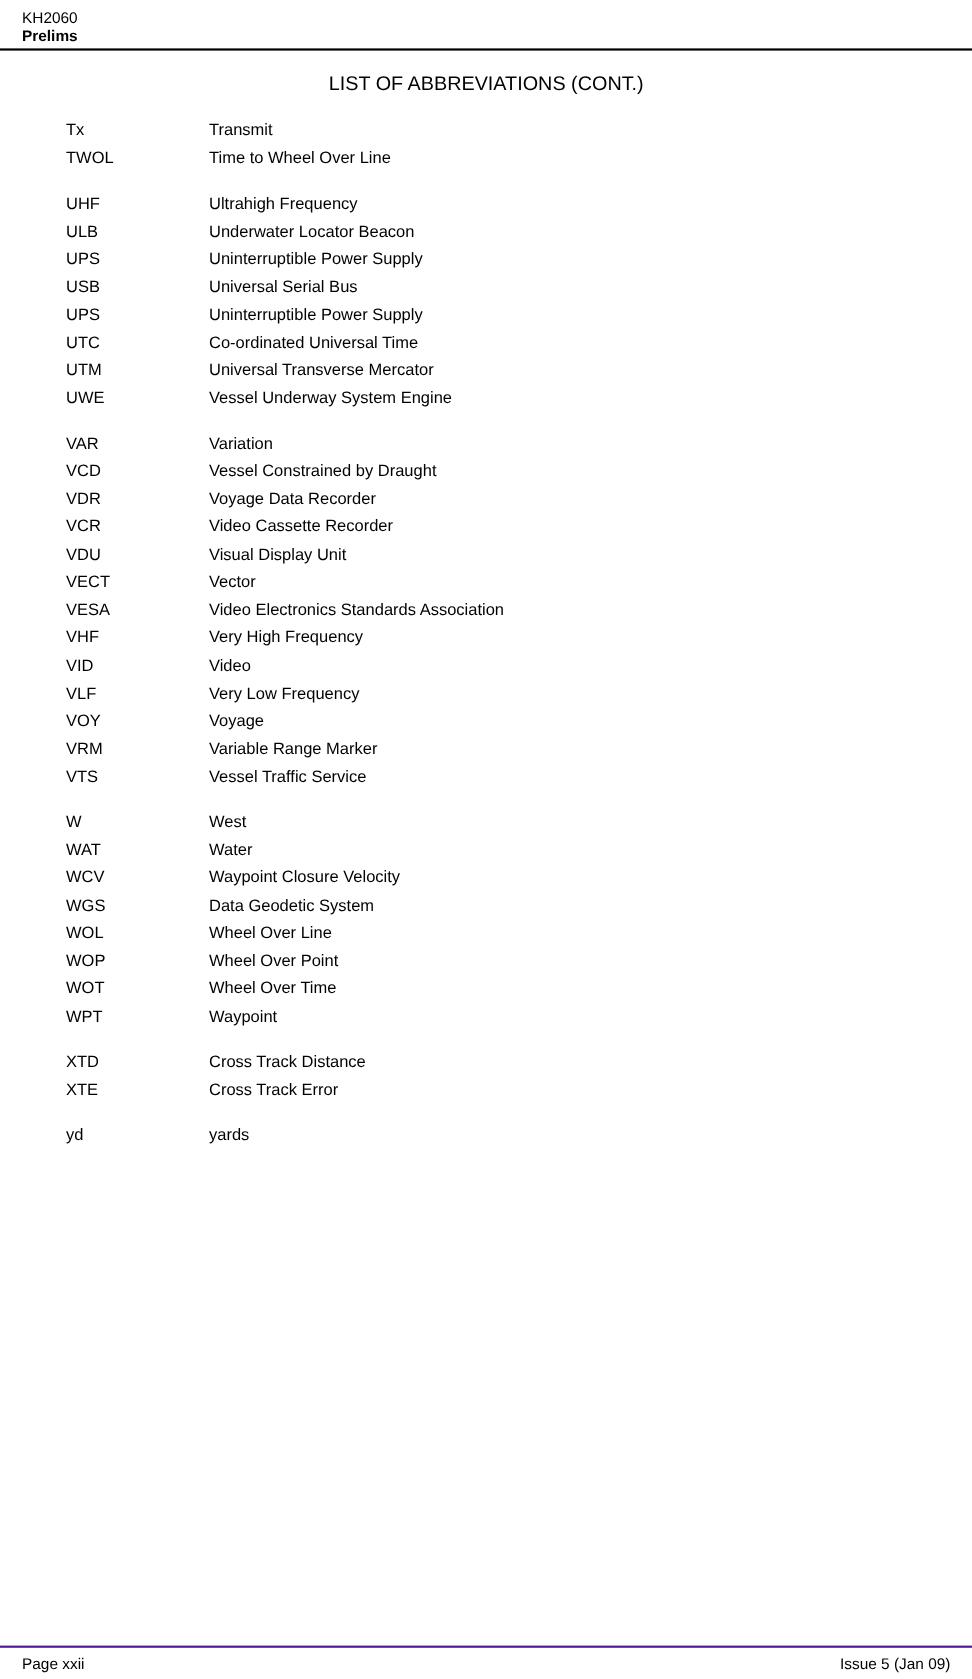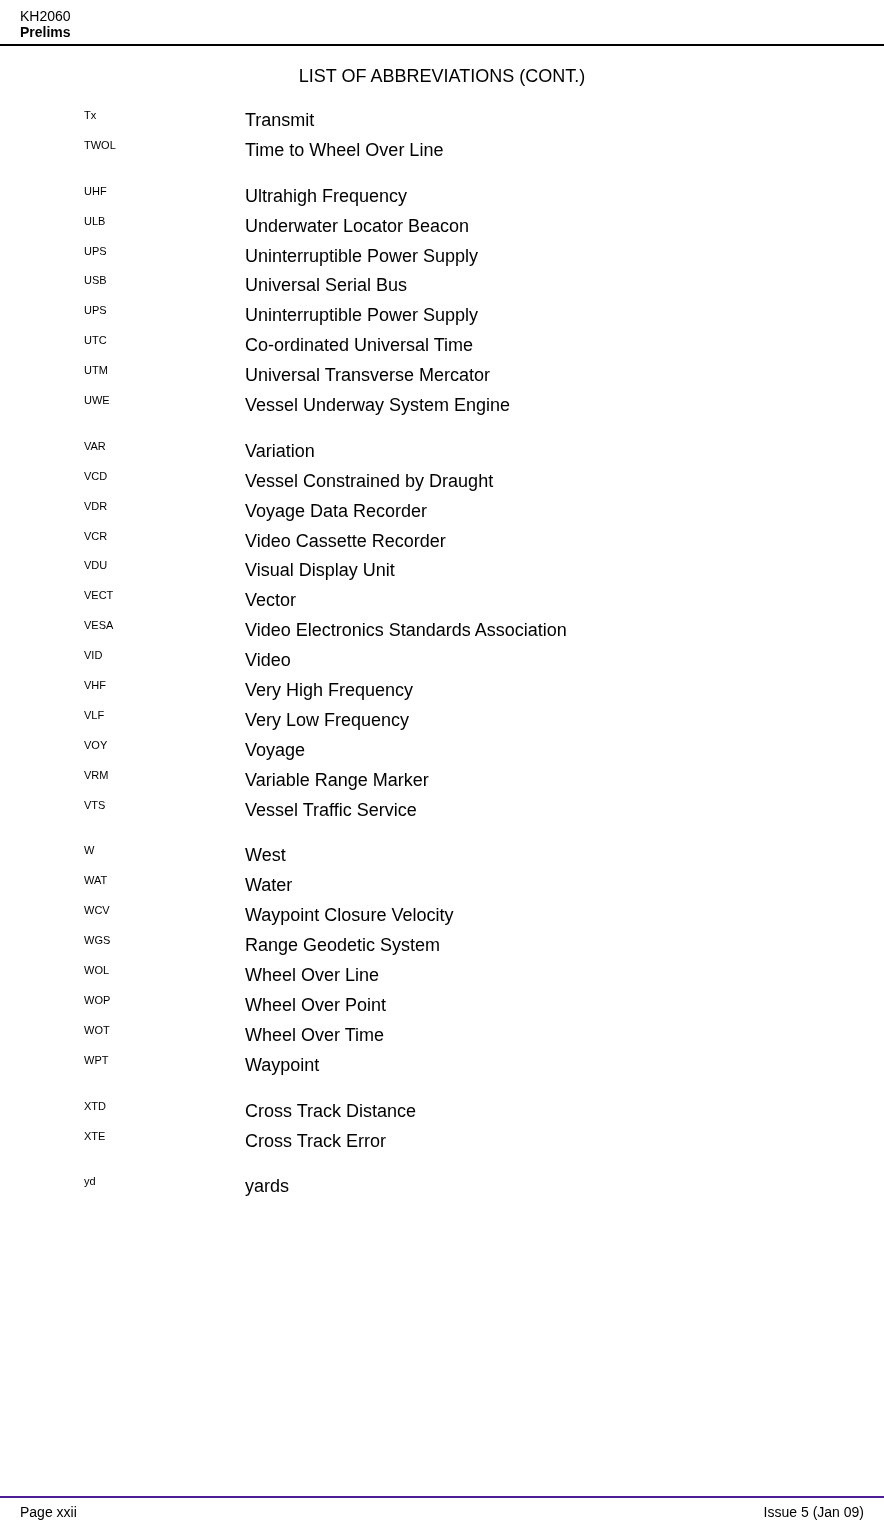--- a/index.html
+++ b/index.html
@@ -50,28 +50,26 @@
 
     .abbr-row {
       display: flex;
       flex-direction: row;
       margin-bottom: 2px;
       line-height: 1.55;
     }
 
     .abbr-key {
       min-width: 130px;
-      font-size: 11px;
-      margin-left: 24px;
+      font-size: 15px;
     }
 
     .abbr-value {
-      font-size: 18px;
+      font-size: 15px;
       flex: 1;
-      margin-left: 31px;
     }
 
     .footer {
       position: absolute;
       bottom: 0;
       left: 0;
       right: 0;
       border-top: 2px solid #4c1d95;
       padding: 6px 20px;
       display: flex;
@@ -158,28 +156,28 @@
         </div>
         <div class="abbr-row">
           <span class="abbr-key">VECT</span>
           <span class="abbr-value">Vector</span>
         </div>
         <div class="abbr-row">
           <span class="abbr-key">VESA</span>
           <span class="abbr-value">Video Electronics Standards Association</span>
         </div>
         <div class="abbr-row">
+          <span class="abbr-key">VHF</span>
+          <span class="abbr-value">Very High Frequency</span>
+        </div>
+        <div class="abbr-row">
           <span class="abbr-key">VID</span>
           <span class="abbr-value">Video</span>
         </div>
         <div class="abbr-row">
-          <span class="abbr-key">VHF</span>
-          <span class="abbr-value">Very High Frequency</span>
-        </div>
-        <div class="abbr-row">
           <span class="abbr-key">VLF</span>
           <span class="abbr-value">Very Low Frequency</span>
         </div>
         <div class="abbr-row">
           <span class="abbr-key">VOY</span>
           <span class="abbr-value">Voyage</span>
         </div>
         <div class="abbr-row">
           <span class="abbr-key">VRM</span>
           <span class="abbr-value">Variable Range Marker</span>
@@ -197,21 +195,21 @@
         <div class="abbr-row">
           <span class="abbr-key">WAT</span>
           <span class="abbr-value">Water</span>
         </div>
         <div class="abbr-row">
           <span class="abbr-key">WCV</span>
           <span class="abbr-value">Waypoint Closure Velocity</span>
         </div>
         <div class="abbr-row">
           <span class="abbr-key">WGS</span>
-          <span class="abbr-value">Range Geodetic System</span>
+          <span class="abbr-value">Data Geodetic System</span>
         </div>
         <div class="abbr-row">
           <span class="abbr-key">WOL</span>
           <span class="abbr-value">Wheel Over Line</span>
         </div>
         <div class="abbr-row">
           <span class="abbr-key">WOP</span>
           <span class="abbr-value">Wheel Over Point</span>
         </div>
         <div class="abbr-row">

